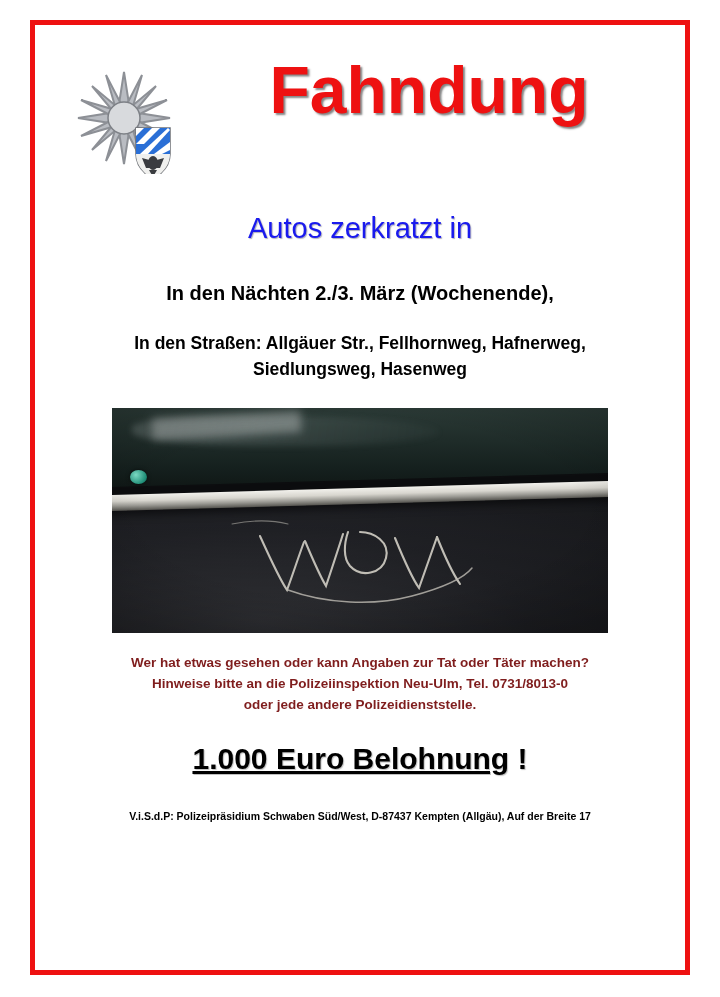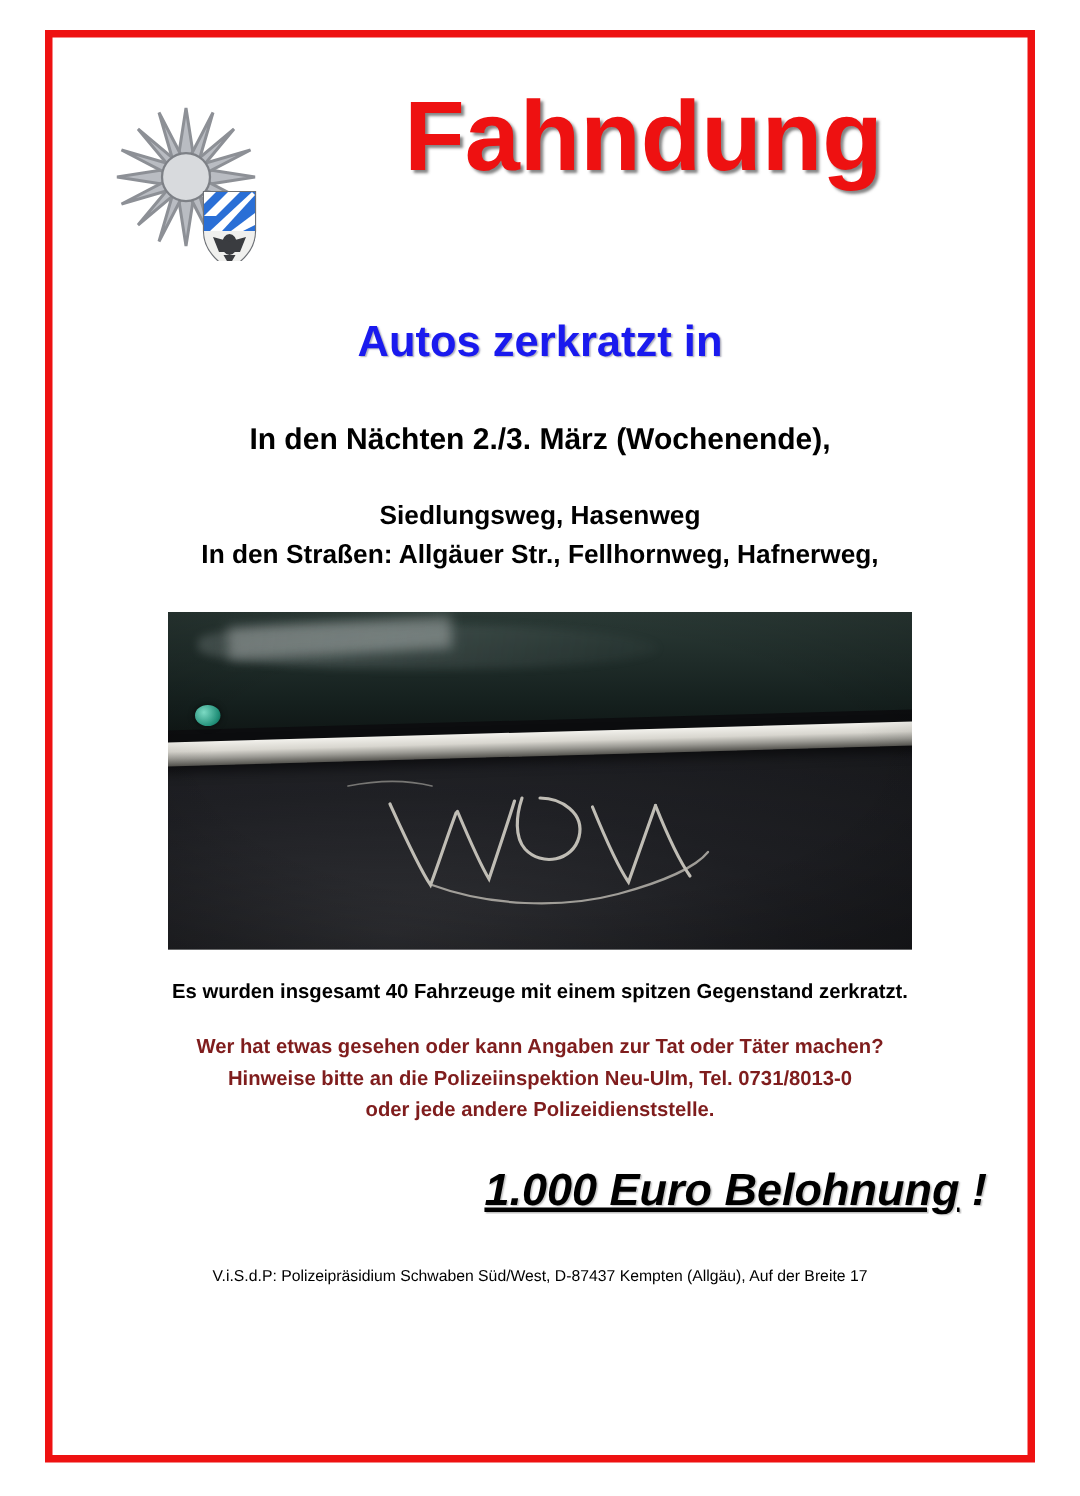--- a/index.html
+++ b/index.html
@@ -69,21 +69,21 @@
     text-align: center;
     font-size: 25px;
     font-weight: bold;
     color: #000000;
     text-shadow: 1px 1px 1px rgba(150,150,150,0.7);
   }
   .headline {
     margin-top: 32px;
     text-align: center;
     font-size: 29px;
-    font-weight: bold;
+    font-weight: normal;
     color: #1a1aee;
     line-height: 1.3;
     text-shadow: 1px 1px 1px rgba(140,140,160,0.7);
   }
   .dates {
     margin-top: 30px;
     text-align: center;
     font-size: 20px;
     font-weight: bold;
     color: #000000;
@@ -191,33 +191,32 @@
   .appeal {
     margin-top: 20px;
     text-align: center;
     font-size: 13.5px;
     font-weight: bold;
     color: #7f1d1d;
     line-height: 1.55;
   }
   .reward {
     margin-top: 26px;
-    text-align: right;
+    text-align: center;
     font-size: 30px;
     font-weight: bold;
     color: #000000;
     text-shadow: 1px 1px 1px rgba(150,150,150,0.6);
-    font-style: italic;
   }
   .reward .u { text-decoration: underline; }
   .imprint {
     margin-top: 34px;
     text-align: center;
     font-size: 10.5px;
-    font-weight: normal;
+    font-weight: bold;
     color: #000000;
   }
 </style>
 </head>
 <body>
 
 <div class="poster">
   <div class="border-frame"></div>
 
   <div class="content">
@@ -286,22 +285,22 @@
 
     <div class="headline">
       <div>Autos zerkratzt in</div>
     </div>
 
     <div class="dates">
       <div>In den Nächten 2./3. März (Wochenende),</div>
     </div>
 
     <div class="streets">
+      <div>In den Straßen:  Allgäuer Str., Fellhornweg, Hafnerweg,</div>
       <div>Siedlungsweg, Hasenweg</div>
-      <div>In den Straßen:  Allgäuer Str., Fellhornweg, Hafnerweg,</div>
     </div>
 
     <div class="photo-wrap">
       <div class="photo"></div>
       <div class="photo-glass"></div>
       <div class="photo-reflect"></div>
       <div class="photo-trim-dark"></div>
       <div class="photo-trim"></div>
       <div class="photo-dot"></div>
       <div class="scratch">
@@ -313,21 +312,20 @@
             <path d="M283 130 C292 152 300 170 307 180 C313 163 319 146 325 129"></path>
             <path d="M325 129 C333 149 341 166 348 176"></path>
             <path d="M176 182 C214 196 262 198 300 188 C330 180 352 170 360 160" stroke-width="1.5" opacity="0.8"></path>
             <path d="M120 116 C140 112 160 112 176 116" stroke-width="1.1" opacity="0.55"></path>
           </g>
         </svg>
       </div>
       <div class="photo-vignette"></div>
     </div>
 
-    <div class="caption">Es wurden insgesamt 40 Fahrzeuge mit einem spitzen Gegenstand zerkratzt.</div>
 
     <div class="appeal">
       <div>Wer hat etwas gesehen oder kann Angaben zur Tat oder Täter machen?</div>
       <div>Hinweise bitte an die Polizeiinspektion Neu-Ulm, Tel. 0731/8013-0</div>
       <div>oder jede andere Polizeidienststelle.</div>
     </div>
 
     <div class="reward">
       <span class="u">1.000 Euro Belohnung</span><span> !</span>
     </div>

